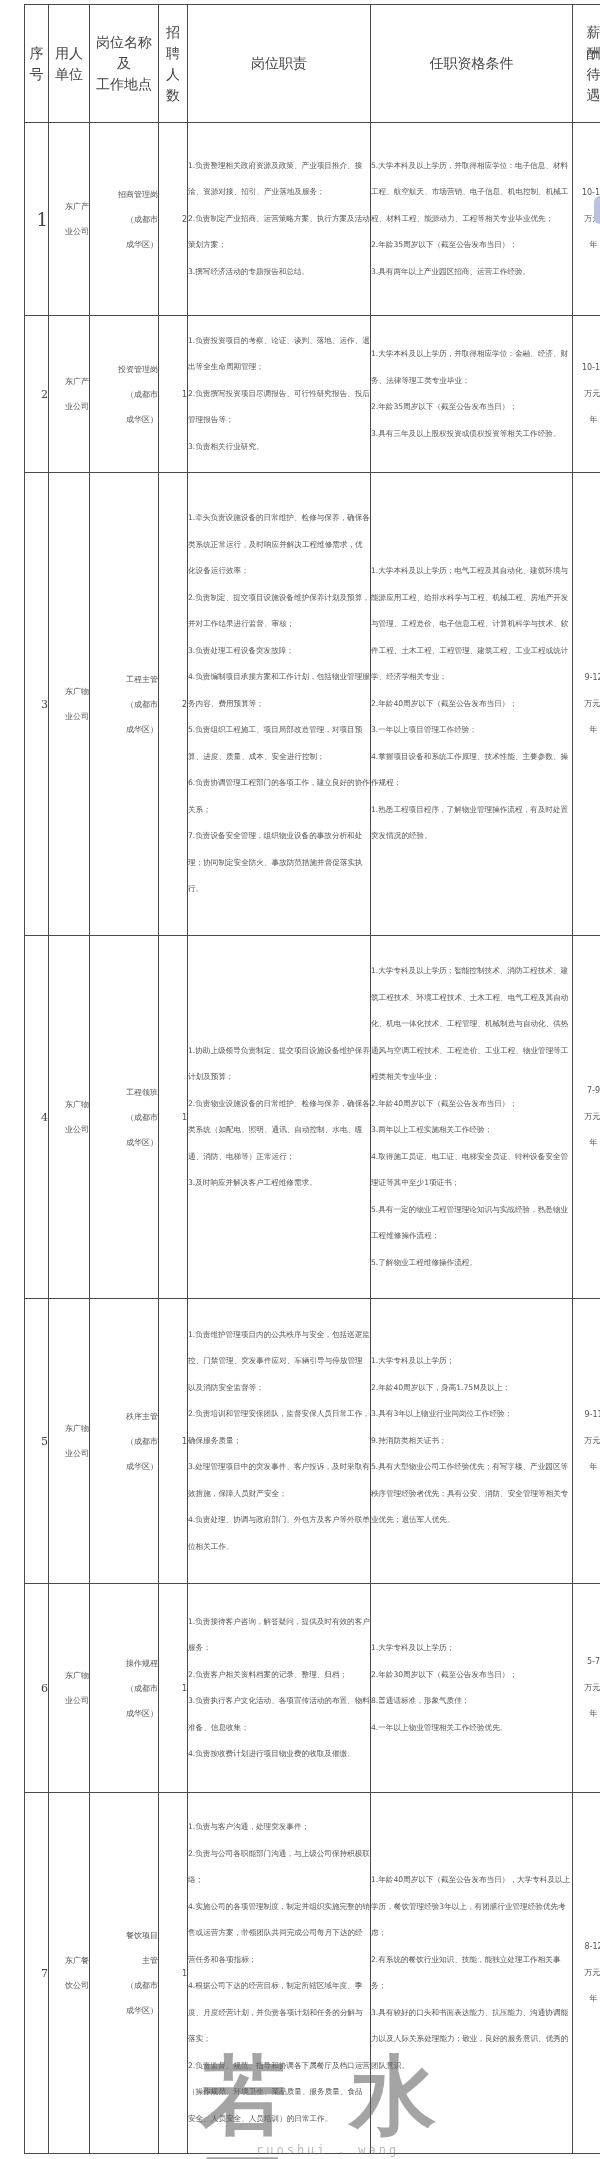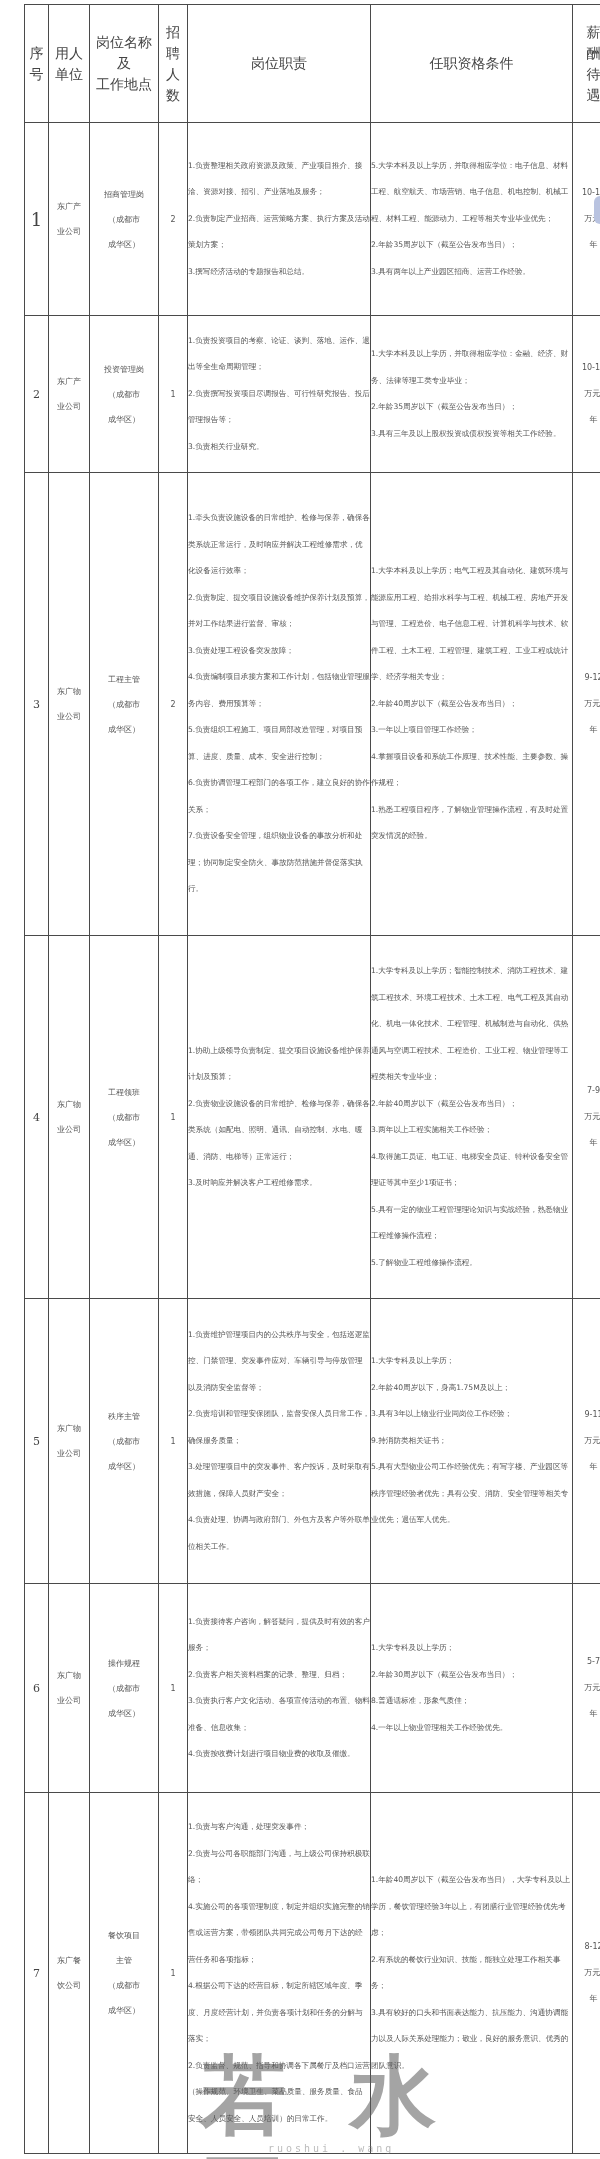--- a/index.html
+++ b/index.html
@@ -3,30 +3,30 @@
 <meta charset="utf-8">
 <style>
   html, body { margin: 0; padding: 0; background: #ffffff; }
   body { width: 600px; height: 2159px; position: relative; overflow: hidden;
          font-family: "DejaVu Sans", "Liberation Sans", sans-serif; color: #333; }
   table.jobs { position: absolute; left: 24px; top: 4px; border-collapse: collapse;
                table-layout: fixed; width: 590px; }
   table.jobs td, table.jobs th { border: 1.5px solid #4a4a4a; padding: 0; vertical-align: middle; }
   th { font-weight: normal; color: #444; font-size: 14px; text-align: center; line-height: 19px; }
   th.vert span { display: block; line-height: 21px; }
-  td.c { text-align: center; font-size: 8px; color: #555; line-height: 25px; }
+  td.c { text-align: right; font-size: 8px; color: #555; line-height: 25px; }
   td.seq { font-size: 11px; font-family: "DejaVu Serif", serif; color: #444; }
   td.seq.first { font-size: 18px; }
   td.txt { font-size: 7.6px; color: #555; line-height: 26.5px; padding: 0 2px 0 1px; text-align: left; margin-left: 27px; }
   td.txt div { word-break: break-all; }
   td.sal { text-align: center; font-size: 8px; color: #555; line-height: 26px; overflow: hidden; white-space: nowrap; }
   .watermark { position: absolute; left: 200px; top: 2045px; width: 400px; height: 100px;
                font-size: 86px; color: rgba(90,90,90,0.55); letter-spacing: 64px; font-weight: bold;
                pointer-events: none; line-height: 100px; font-family: "DejaVu Sans", sans-serif; }
-  .wm-sub { position: absolute; left: 268px; top: 2143px; font-size: 10px; color: rgba(120,120,120,0.5);
+  .wm-sub { position: absolute; left: 256px; top: 2143px; font-size: 12px; color: rgba(120,120,120,0.5);
             letter-spacing: 3px; font-family: "DejaVu Sans Mono", monospace; }
   .scroll-nub { position: absolute; right: 0; top: 196px; width: 6px; height: 28px; border-radius: 6px 0 0 6px;
                 background: #b9c3e0; }
 </style>
 </head>
 <body>
 
 <table class="jobs">
   <colgroup>
     <col style="width:24px">

